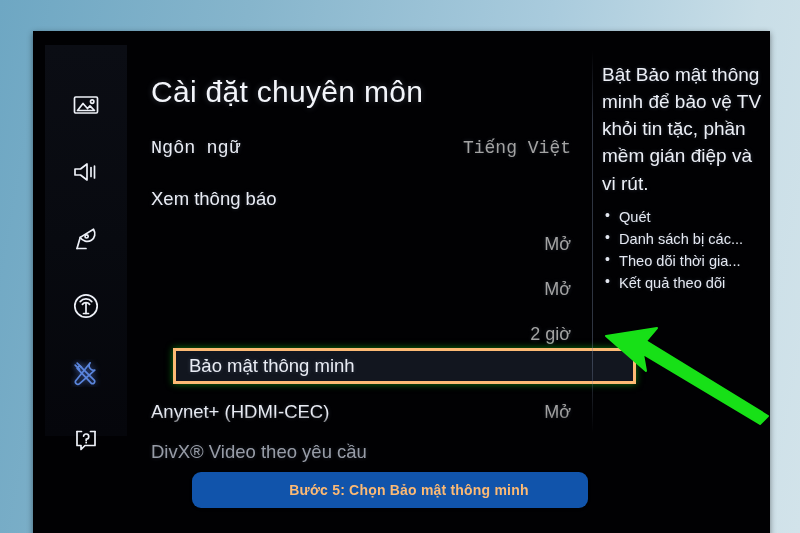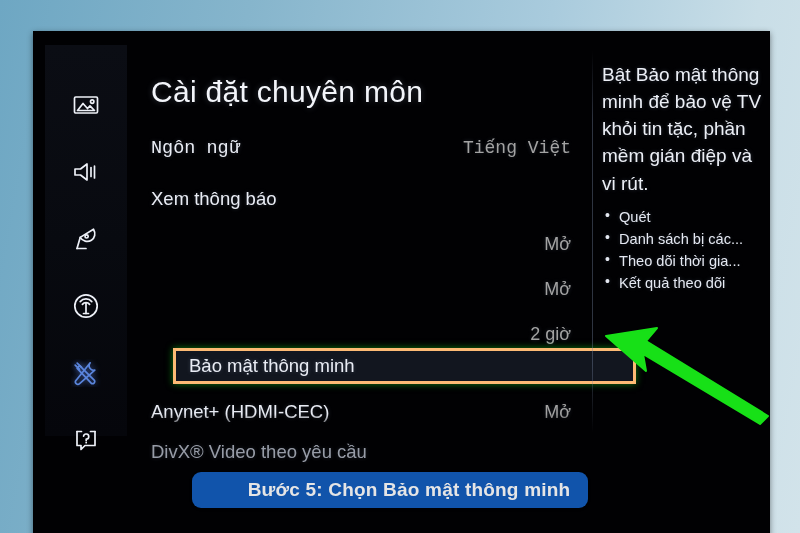--- a/index.html
+++ b/index.html
@@ -103,21 +103,21 @@
   .arrow{position:absolute;left:600px;top:308px;width:175px;height:118px;pointer-events:none;}
 
   
   .caption{
     position:absolute;left:192px;top:472px;width:396px;height:36px;
     background:#1154ab;border-radius:9px;
     display:flex;align-items:center;justify-content:center;
     box-shadow:0 1px 3px rgba(0,0,0,.18);
   }
   .caption-text{
-    color:#e5e5e5;font-size:19px;font-weight:bold;letter-spacing:.2px;white-space:nowrap;margin-left:38px;
+    color:#fdba74;font-size:14px;font-weight:bold;letter-spacing:.2px;white-space:nowrap;margin-left:38px;
   }
 </style>
 </head>
 <body>
 
 <div class="tv-screen">
   <div class="tv-inner">
 
     <div class="rail">
 

